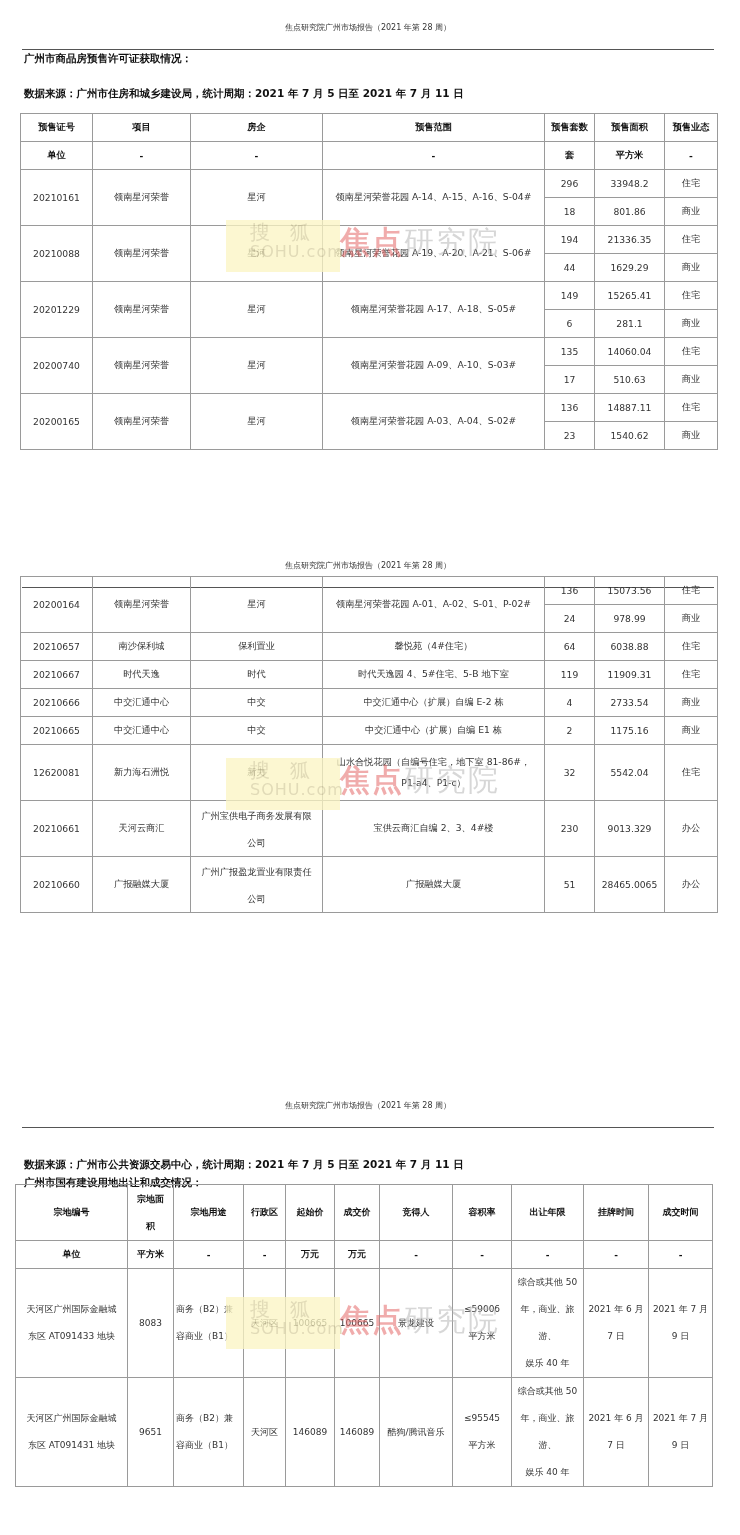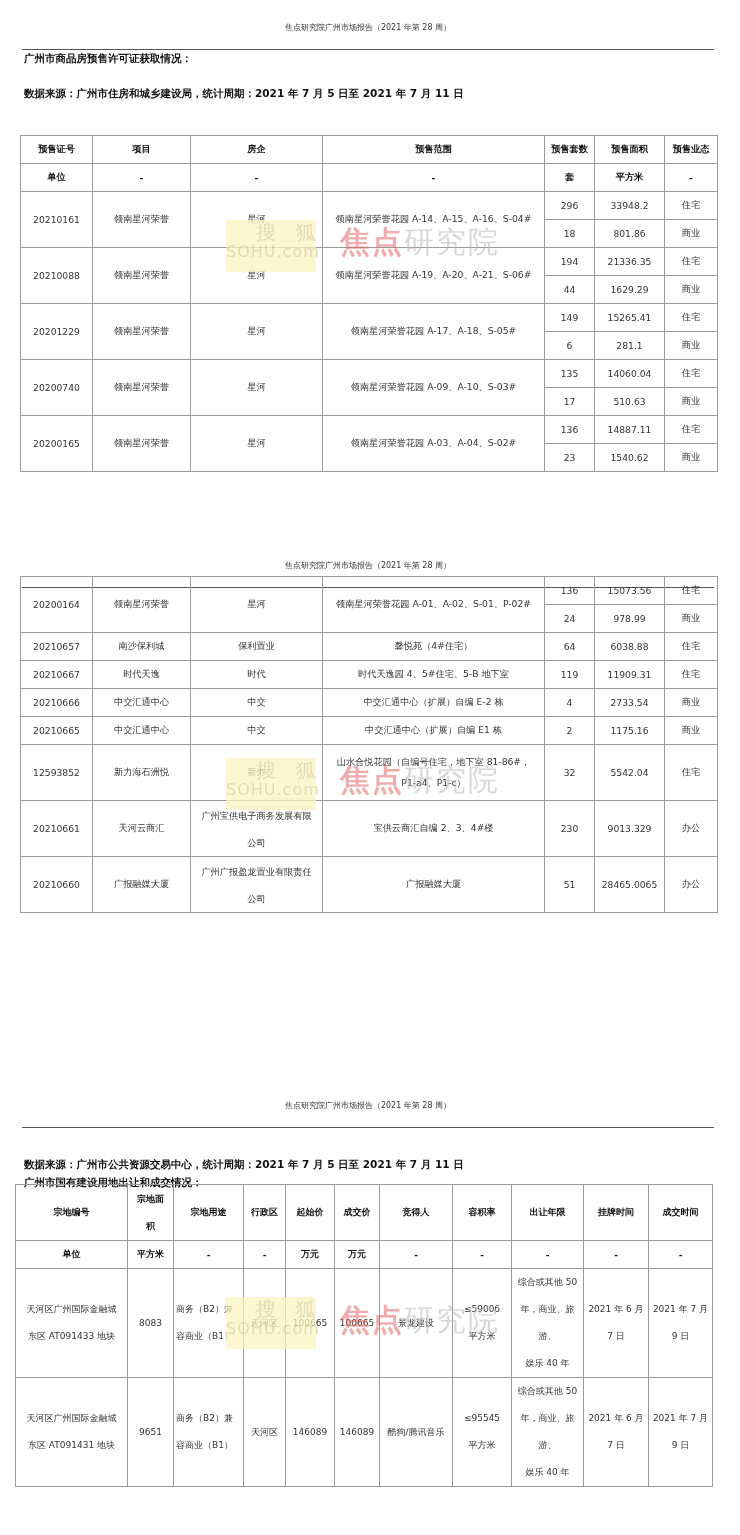--- a/index.html
+++ b/index.html
@@ -6,34 +6,34 @@
   body { width: 740px; height: 1535px; position: relative; overflow: hidden;
          font-family: "DejaVu Sans", "Liberation Sans", sans-serif; color: #222; }
   .page-header { position: absolute; left: 22px; width: 692px; text-align: center;
                  font-size: 8px; color: #333; border-bottom: 1.5px solid #555; padding-bottom: 16px; }
   .section-title { position: absolute; left: 24px; font-size: 10.5px; font-weight: bold; color: #111; }
   table { position: absolute; border-collapse: collapse; font-size: 9.2px; color: #333; table-layout: fixed; }
   td, th { border: 1px solid #9a9a9a; text-align: center; vertical-align: middle; padding: 0 2px; font-weight: normal; }
   th, .unit td { font-weight: bold; color: #111; }
   .lh2 { line-height: 27px; }
   .wm-sohu { position: absolute; background: #fbf5c2; opacity: 0.75; width: 90px; height: 52px;
-             color: #d8cfa0; font-size: 20px; text-align: right; line-height: 24px; pointer-events: none; }
+             color: #d8cfa0; font-size: 20px; text-align: left; line-height: 24px; pointer-events: none; padding-left: 24px; }
   .wm-sohu .sub { font-size: 16px; line-height: 16px; letter-spacing: 1px; }
   .wm-jd { position: absolute; font-size: 30px; font-weight: bold; letter-spacing: 2px; pointer-events: none; opacity: 0.55; }
   .wm-jd .red { color: #e56a6a; text-align: center; }
   .wm-jd .gray { color: #b8b8b8; font-weight: normal; }
 </style>
 </head>
 <body>
 
 <div class="page-header" style="top:22px;">焦点研究院广州市场报告（2021 年第 28 周）</div>
 <div class="section-title" style="top:52px;">广州市商品房预售许可证获取情况：</div>
 <div class="section-title" style="top:87px;">数据来源：广州市住房和城乡建设局，统计周期：2021 年 7 月 5 日至 2021 年 7 月 11 日</div>
 
-<table style="left:20px; top:113px; width:697px;margin-top:22px;">
+<table style="left:20px; top:113px; width:697px;">
   <colgroup>
     <col style="width:72px">
       <col style="width:98px">
       <col style="width:132px">
       <col style="width:222px">
     <col style="width:50px">
       <col style="width:70px">
       <col style="width:53px">
   </colgroup>
   <tbody>
@@ -198,21 +198,21 @@
   <tr style="height:28px">
     <td>20210665</td>
     <td>中交汇通中心</td>
     <td>中交</td>
     <td>中交汇通中心（扩展）自编 E1 栋</td>
     <td>2</td>
     <td>1175.16</td>
     <td>商业</td>
   </tr>
   <tr style="height:56px">
-    <td>12593852</td>
+    <td>12620081</td>
     <td>新力海石洲悦</td>
     <td>新力</td>
     <td>
       <div style="margin-bottom:8px">山水合悦花园（自编号住宅，地下室 81-86#，</div>
       <div>P1-a4、P1-c）</div>
     </td>
     <td>32</td>
     <td>5542.04</td>
     <td>住宅</td>
   </tr>

